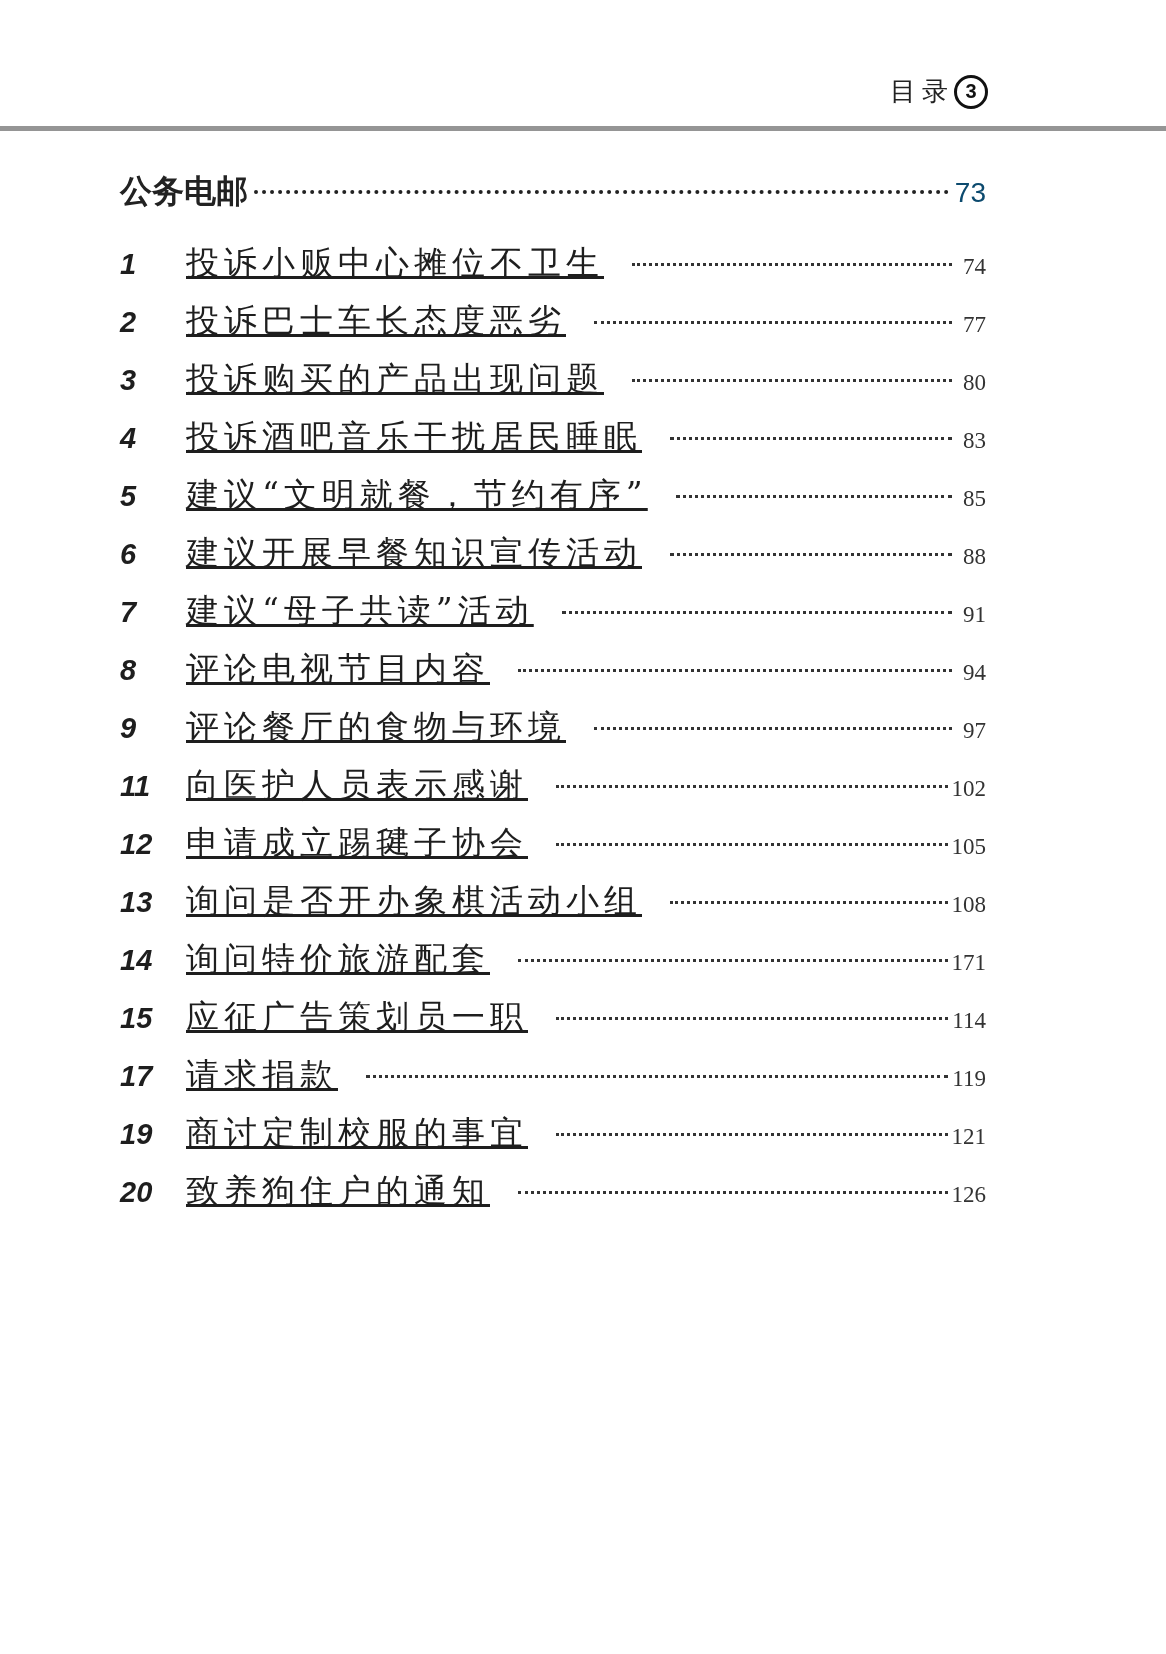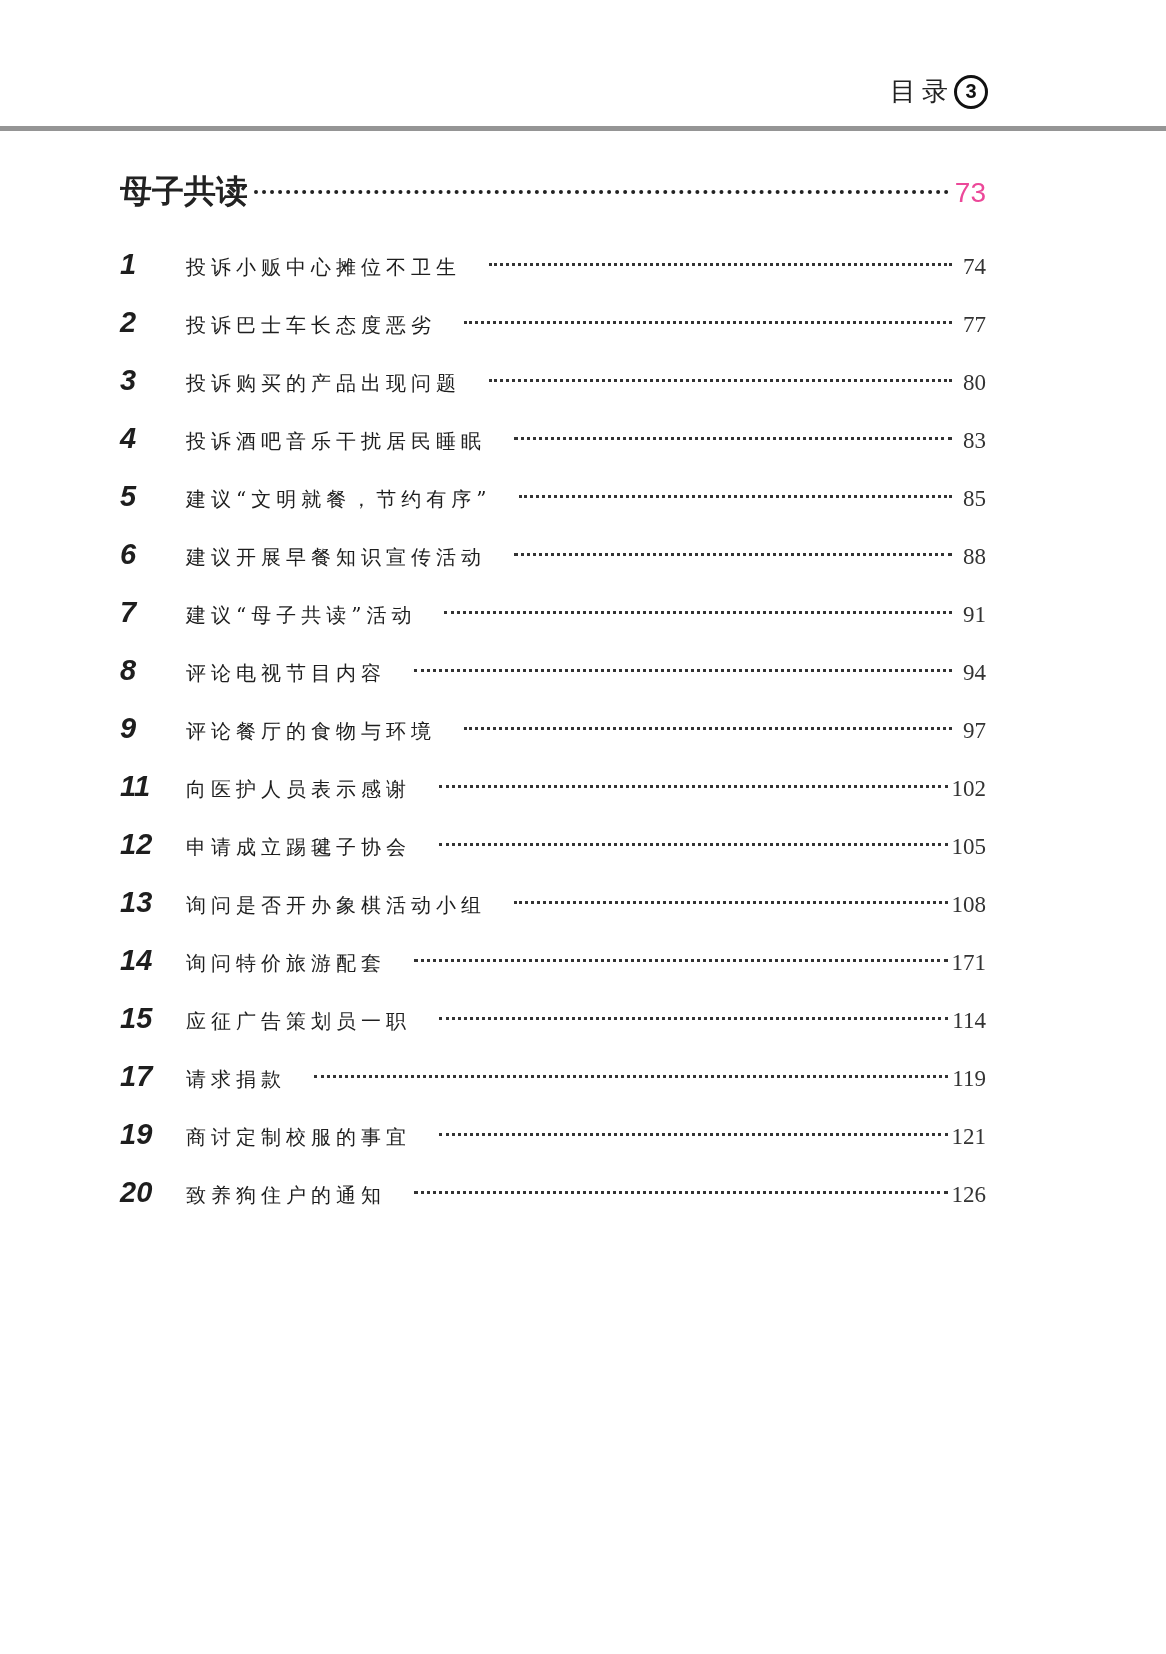--- a/index.html
+++ b/index.html
@@ -71,42 +71,43 @@
     .leader {
       flex: 1;
       border-bottom: 4px dotted #222;
       margin: 0 6px;
       transform: translateY(-8px);
       min-width: 20px;
     }
     .section-page {
       font-family: "Liberation Sans", sans-serif;
       font-size: 28px;
-      color: #ec4899;
+      color: #0c4a6e;
     }
     .entry {
       display: flex;
       align-items: baseline;
       height: 58px;
     }
     .entry-num {
       width: 66px;
       font-family: "Liberation Sans", sans-serif;
       font-weight: bold;
       font-style: italic;
       font-size: 29px;
       color: #1e1e1e;
       flex: none;
     }
     .entry-title {
       font-family: "DejaVu Serif", "Liberation Serif", serif;
-      font-size: 20px;
+      font-size: 33px;
       letter-spacing: 5px;
       color: #1e1e1e;
       white-space: nowrap;
+      text-decoration: underline;
     }
     .entry-leader {
       flex: 1;
       border-bottom: 3px dotted #333;
       margin: 0 4px 0 28px;
       transform: translateY(-8px);
       min-width: 20px;
     }
     .entry-page {
       font-family: "Liberation Serif", serif;
@@ -121,21 +122,21 @@
 <body>
 
 <div class="running-header">
   <span class="header-title">目录</span>
   <span class="page-circle">3</span>
 </div>
 <div class="header-rule"></div>
 
 <div class="toc">
   <div class="section-row">
-    <span class="section-title">母子共读</span>
+    <span class="section-title">公务电邮</span>
     <span class="leader"></span>
     <span class="section-page">73</span>
   </div>
 
   <div id="entries">
       <div class="entry">
     <span class="entry-num">1</span>
     <span class="entry-title">投诉小贩中心摊位不卫生</span>
     <span class="entry-leader"></span>
     <span class="entry-page">74</span>

